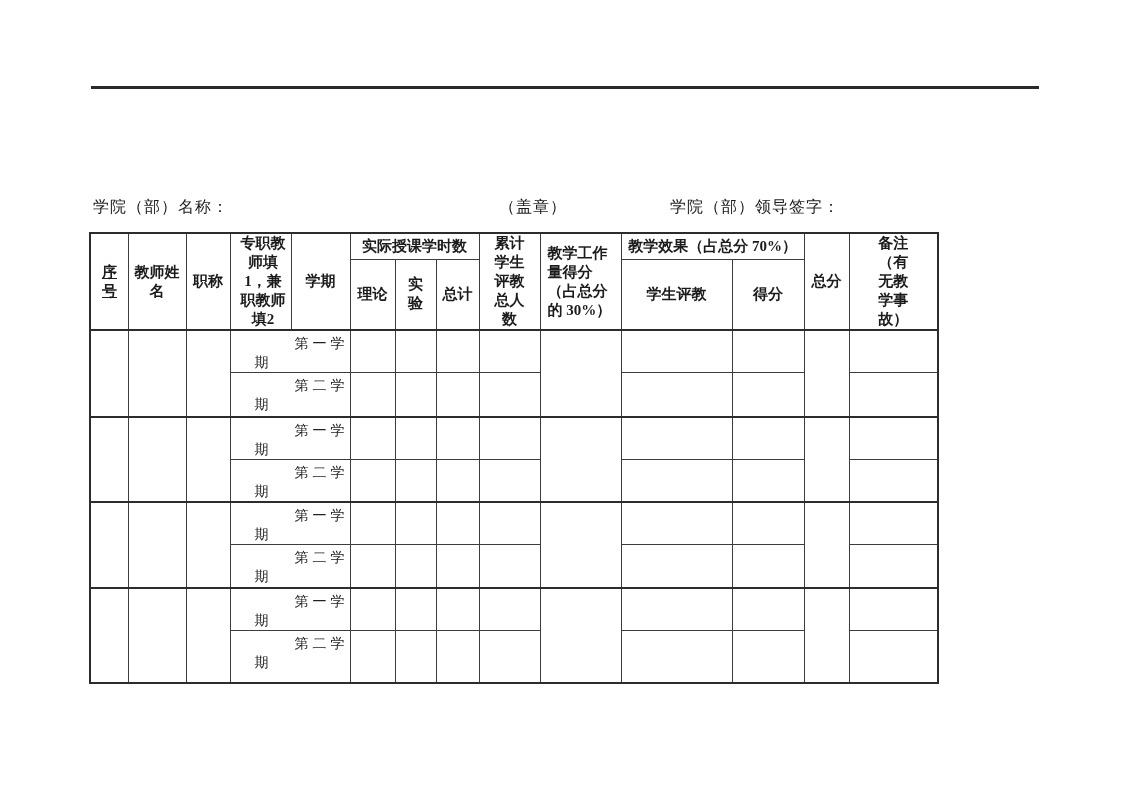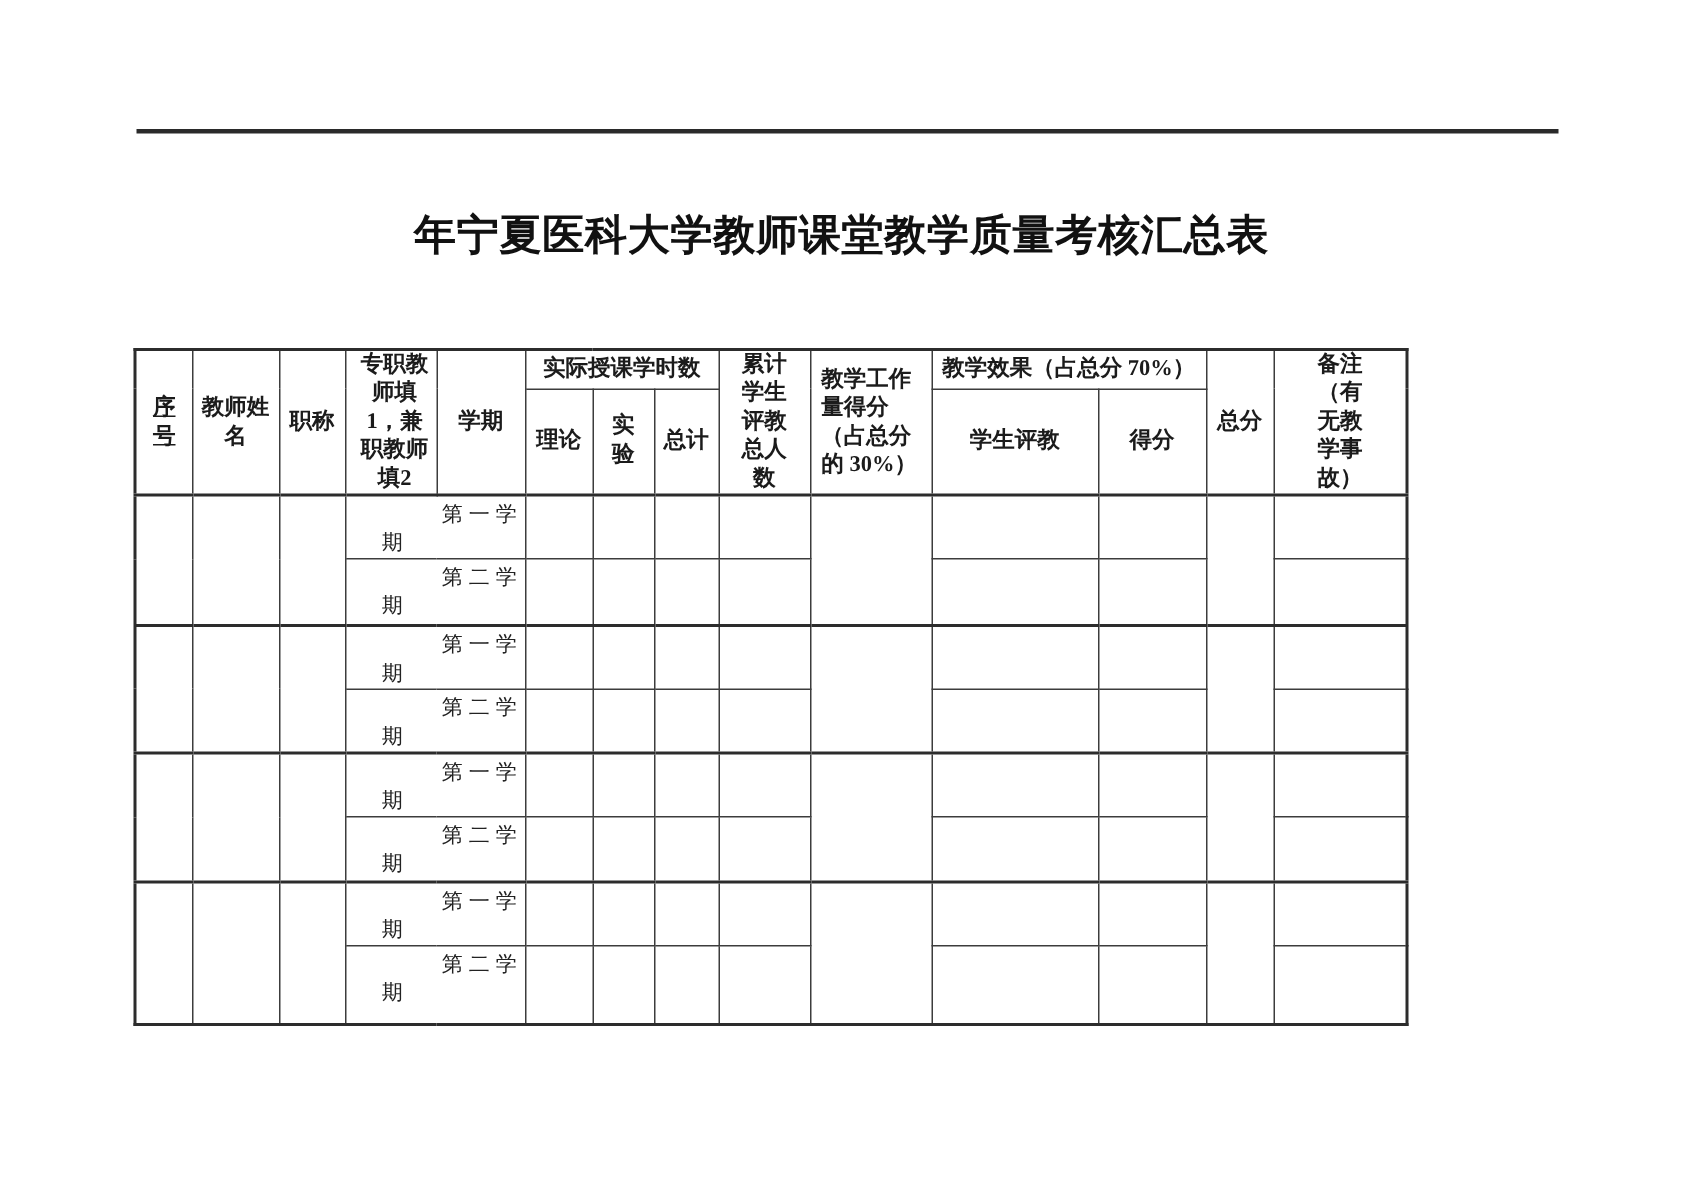--- a/index.html
+++ b/index.html
@@ -85,21 +85,25 @@
     padding: 3px 0 0 24px;
     color: #222222;
   }
   td.blank-cell { background: #ffffff; }
 </style>
 </head>
 <body>
 
 <div class="page">
   <div class="top-rule"></div>
-  <h1 class="doc-title">年宁夏医科大学教师课堂教学质量考核汇总表</h1>
+  <div class="meta-line">
+    <span class="meta-dept">学院（部）名称：</span>
+    <span class="meta-seal">（盖章）</span>
+    <span class="meta-sign">学院（部）领导签字：</span>
+  </div>
 
   <table class="form-table">
     <colgroup>
       <col style="width:38px">
         <col style="width:58px">
         <col style="width:44px">
       <col style="width:61px">
         <col style="width:59px">
         <col style="width:45px">
       <col style="width:41px">

